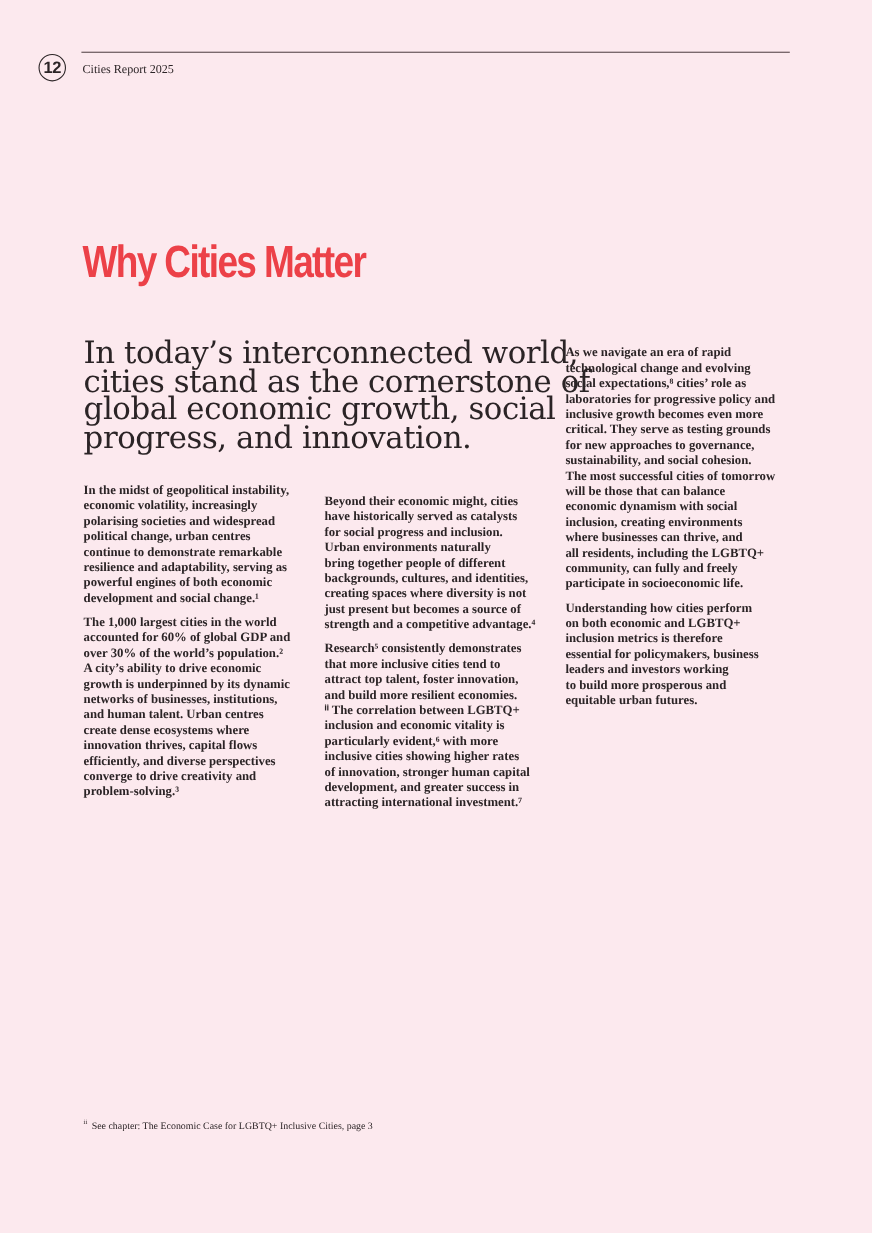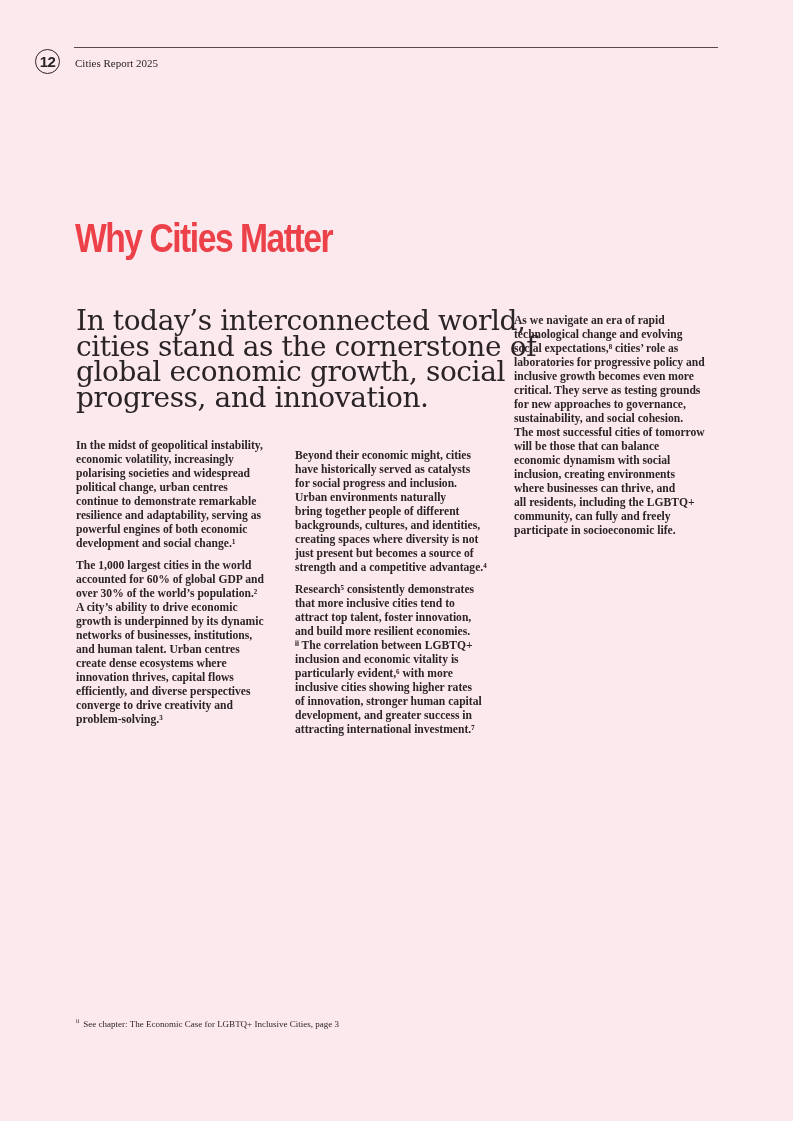--- a/index.html
+++ b/index.html
@@ -89,17 +89,24 @@
 for new approaches to governance,
 sustainability, and social cohesion.
 The most successful cities of tomorrow
 will be those that can balance
 economic dynamism with social
 inclusion, creating environments
 where businesses can thrive, and
 all residents, including the LGBTQ+
 community, can fully and freely
 participate in socioeconomic life.</p>
+  <p>Understanding how cities perform
+on both economic and LGBTQ+
+inclusion metrics is therefore
+essential for policymakers, business
+leaders and investors working
+to build more prosperous and
+equitable urban futures.</p>
 </div>
 
 <div class="footnote">
   <sup>ii</sup><span>See chapter: The Economic Case for LGBTQ+ Inclusive Cities, page 3</span>
 </div>
 
 </body></html>

